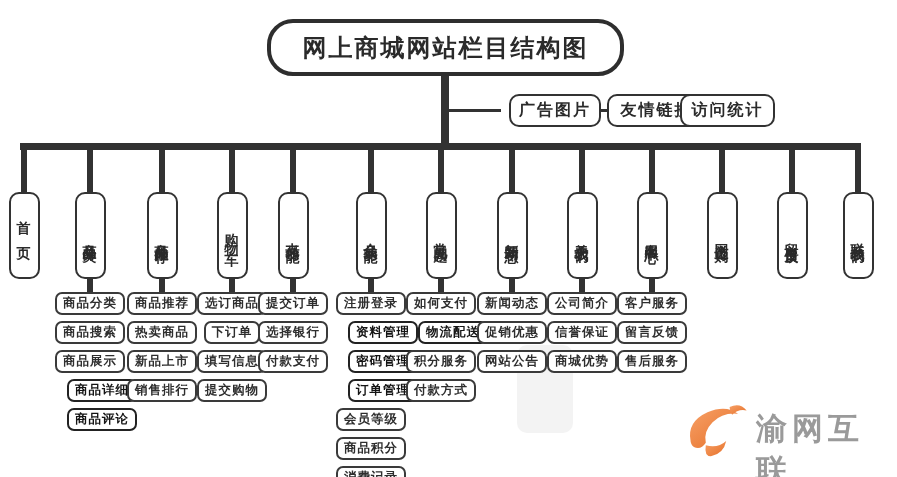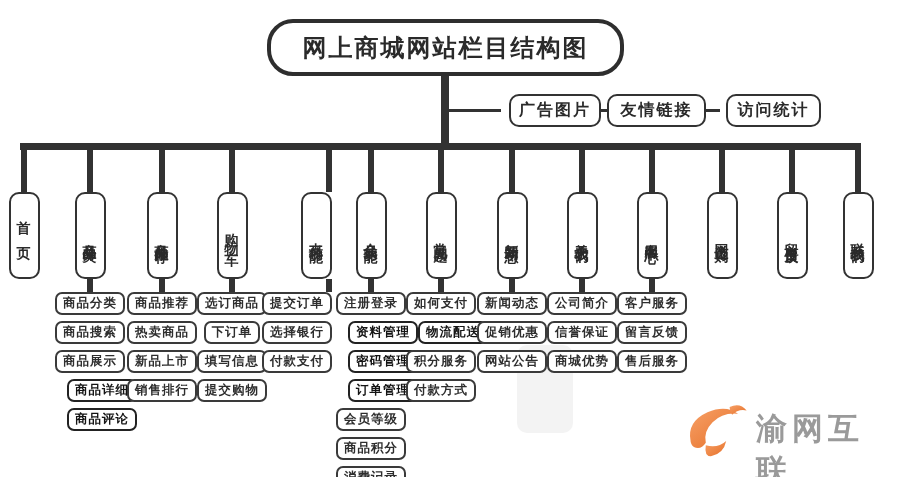--- a/index.html
+++ b/index.html
@@ -27,26 +27,26 @@
   
   .branch-box {
     position:absolute; top:94px; height:33px;
     border:2px solid #323232; border-radius:10px; background:#fff;
     display:flex; align-items:center; justify-content:center;
     font-size:16px; font-weight:bold; letter-spacing:2px; color:#2a2a2a;
     z-index:3;
   }
   .bb1 { left:499px; width:92px;margin-left:10px; }
   .bb2 { left:607px; width:99px; }
-  .bb3 { left:726px; width:95px; }
+  .bb3 { left:680px; width:95px; }
 
   
   .col { position:absolute; top:150px; width:90px; display:flex; flex-direction:column; align-items:center; }
   .c1  { left:-21px; } .c2  { left:45px;  } .c3  { left:117px; } .c4  { left:187px; }
-  .c5  { left:242px;align-items:flex-end; } .c6  { left:326px; } .c7  { left:396px; } .c8  { left:467px; }
+  .c5  { left:248px; } .c6  { left:326px; } .c7  { left:396px; } .c8  { left:467px; }
   .c9  { left:537px; } .c10 { left:607px; } .c11 { left:677px; } .c12 { left:747px; }
   .c13 { left:813px; }
 
   .stem1 { width:6px; height:42px; background:#323232; }
   .stem2 { width:6px; height:13px; background:#323232; }
 
   .cat-box {
     width:31px; height:87px; border:2px solid #333; border-radius:10px; background:#fff;
     display:flex; align-items:center; justify-content:center; flex:none;
   }

